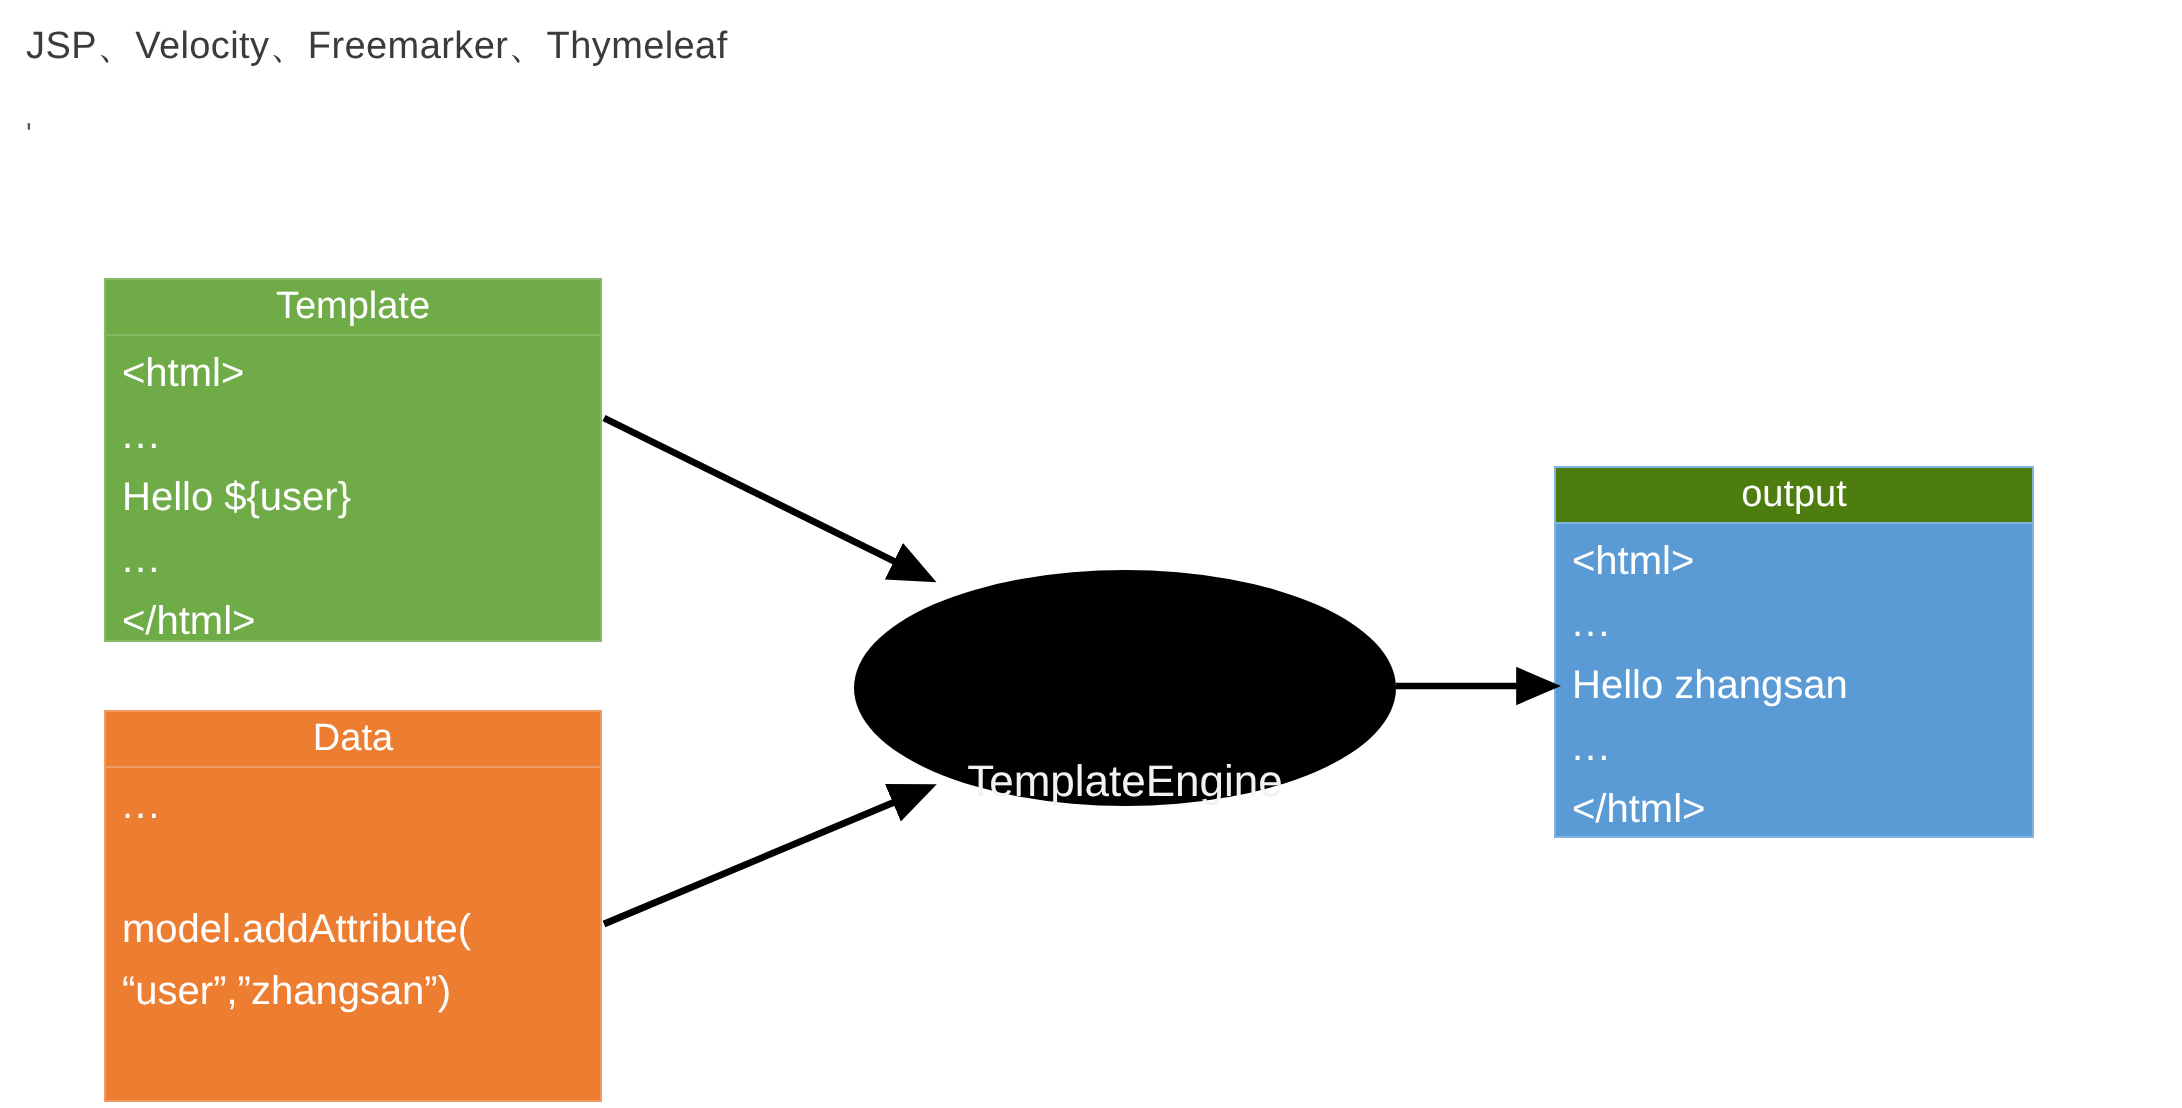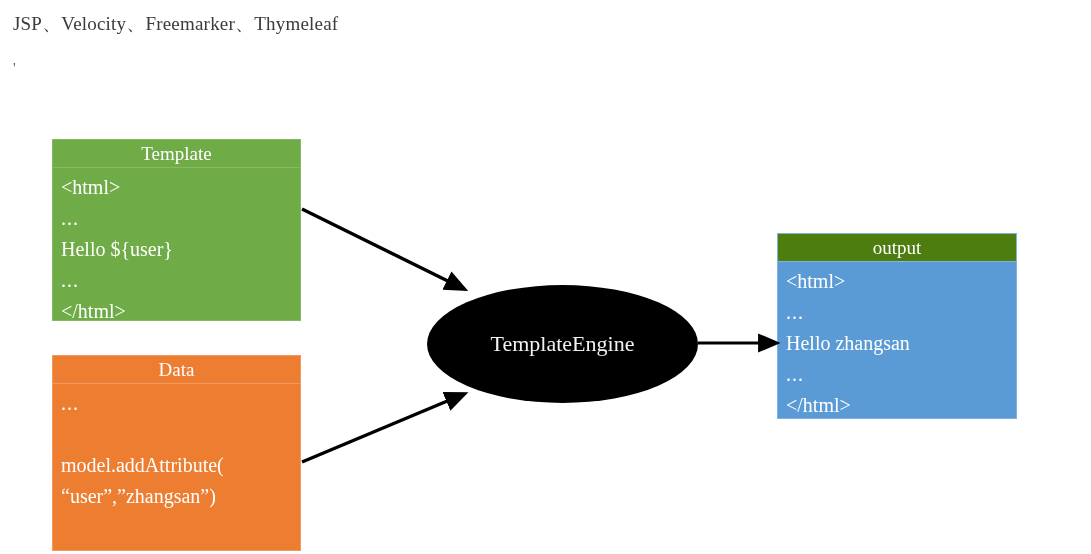--- a/index.html
+++ b/index.html
@@ -9,21 +9,20 @@
   }
   body {
     font-family: "Liberation Sans", sans-serif;
   }
   #canvas {
     position: relative;
     width: 1091px;
     height: 554px;
     background: #ffffff;
     overflow: hidden;
-    font-family: Liberation Serif, serif;
   }
 
   
   .heading {
     position: absolute;
     left: 13px;
     top: 12px;
     font-size: 19px;
     line-height: 24px;
     color: #3b3b3b;
@@ -131,21 +130,21 @@
   
   #engine {
     position: absolute;
     left: 427px;
     top: 285px;
     width: 271px;
     height: 118px;
     background: #000000;
     border-radius: 50%;
     display: flex;
-    align-items: center;
+    align-items: flex-end;
     justify-content: center;
   }
   #engine .engine-label {
     color: #f2f2f2;
     font-size: 22px;
     line-height: 24px;
     white-space: nowrap;
   }
 
   

